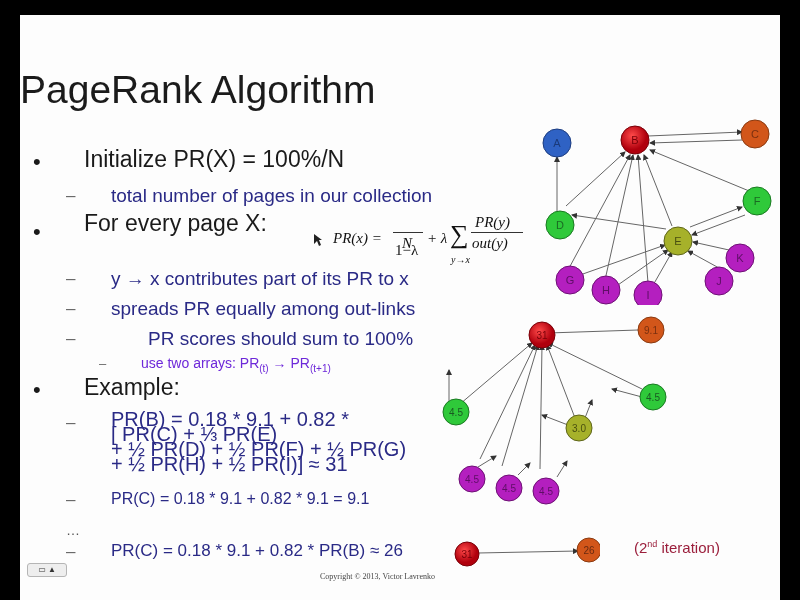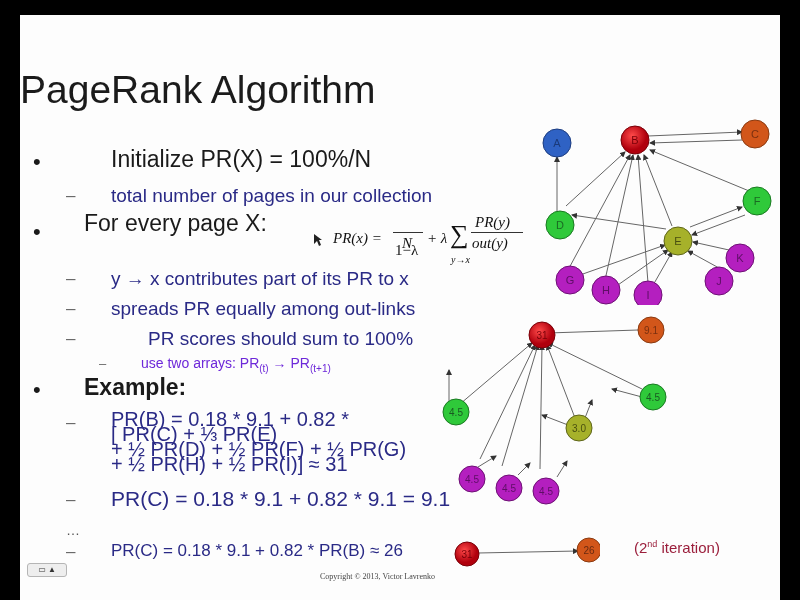--- a/index.html
+++ b/index.html
@@ -21,21 +21,21 @@
   svg text { font-family: "Liberation Sans", sans-serif; }
 </style>
 </head>
 <body>
 
 <div id="slide">
 
   <div id="title" class="abs">PageRank Algorithm</div>
 
   <div class="abs bullet" style="left:13px;top:134px;">•</div>
-  <div class="abs l1" style="left:64px;top:131px;margin-left:27px;">Initialize PR(X) = 100%/N</div>
+  <div class="abs l1" style="left:64px;top:131px;">Initialize PR(X) = 100%/N</div>
   <div class="abs dash" style="left:46px;top:171px;">–</div>
   <div class="abs l2" style="left:91px;top:170px;">total number of pages in our collection</div>
 
   <div class="abs bullet" style="left:13px;top:204px;">•</div>
   <div class="abs l1" style="left:64px;top:195px;">For every page X:</div>
 
   <svg class="abs" style="left:293px;top:218px;" width="10" height="14">
     <path d="M1 1 L1 11 L4 8 L6 13 L8 12 L6 7 L9 7 Z" fill="#222"></path>
   </svg>
 
@@ -58,31 +58,31 @@
   <div class="abs l2" style="left:91px;top:283px;">spreads PR equally among out-links</div>
   <div class="abs dash" style="left:46px;top:314px;">–</div>
   <div class="abs l2" style="left:91px;top:313px;margin-left:37px;">PR scores should sum to 100%</div>
 
   <div class="abs dash" style="left:79px;top:341px;font-size:13px;">–</div>
   <div class="abs l3" style="left:121px;top:340px;">
     <span>use two arrays: PR</span><sub>(t)</sub><span> → PR</span><sub>(t+1)</sub>
   </div>
 
   <div class="abs bullet" style="left:13px;top:362px;">•</div>
-  <div class="abs l1" style="left:64px;top:359px;font-weight:bold;">Example:</div>
+  <div class="abs l1" style="left:64px;top:359px;">Example:</div>
 
   <div class="abs dash" style="left:46px;top:398px;">–</div>
   <div class="abs ex" style="left:91px;top:397px;">
     <div>PR(B) = 0.18 * 9.1 + 0.82 *</div>
     <div>[ PR(C) + ⅓ PR(E)</div>
     <div>+ ½ PR(D) + ½ PR(F) + ½ PR(G)</div>
     <div>+ ½ PR(H) + ½ PR(I)] ≈ 31</div>
   </div>
   <div class="abs dash" style="left:46px;top:475px;">–</div>
-  <div class="abs ex" style="left:91px;top:476px;font-size:21px;">PR(C) = 0.18 * 9.1 + 0.82 * 9.1 = 9.1</div>
+  <div class="abs ex" style="left:91px;top:476px;font-size:16px;">PR(C) = 0.18 * 9.1 + 0.82 * 9.1 = 9.1</div>
   <div class="abs" style="left:46px;top:507px;font-size:14px;color:#555;">…</div>
   <div class="abs dash" style="left:46px;top:527px;">–</div>
   <div class="abs ex" style="left:91px;top:528px;font-size:17px;">PR(C) = 0.18 * 9.1 + 0.82 * PR(B) ≈ 26</div>
 
   <div id="iter-note" class="abs">
     <span>(2</span><sup style="font-size:9px;">nd</sup><span> iteration)</span>
   </div>
 
   <div id="copyright" class="abs">Copyright © 2013, Victor Lavrenko</div>
 

